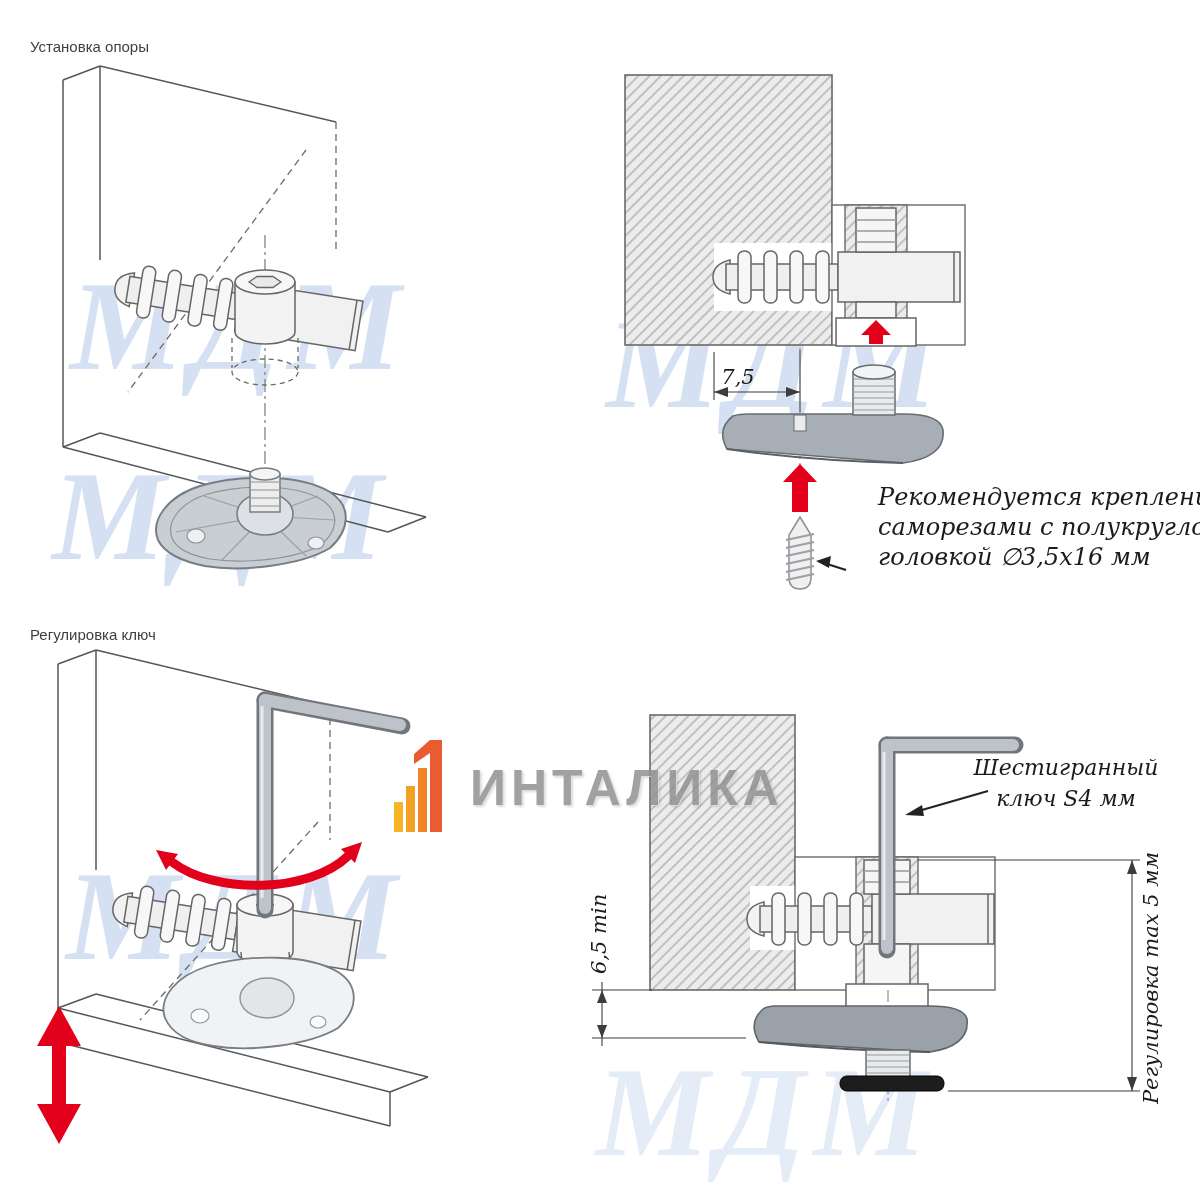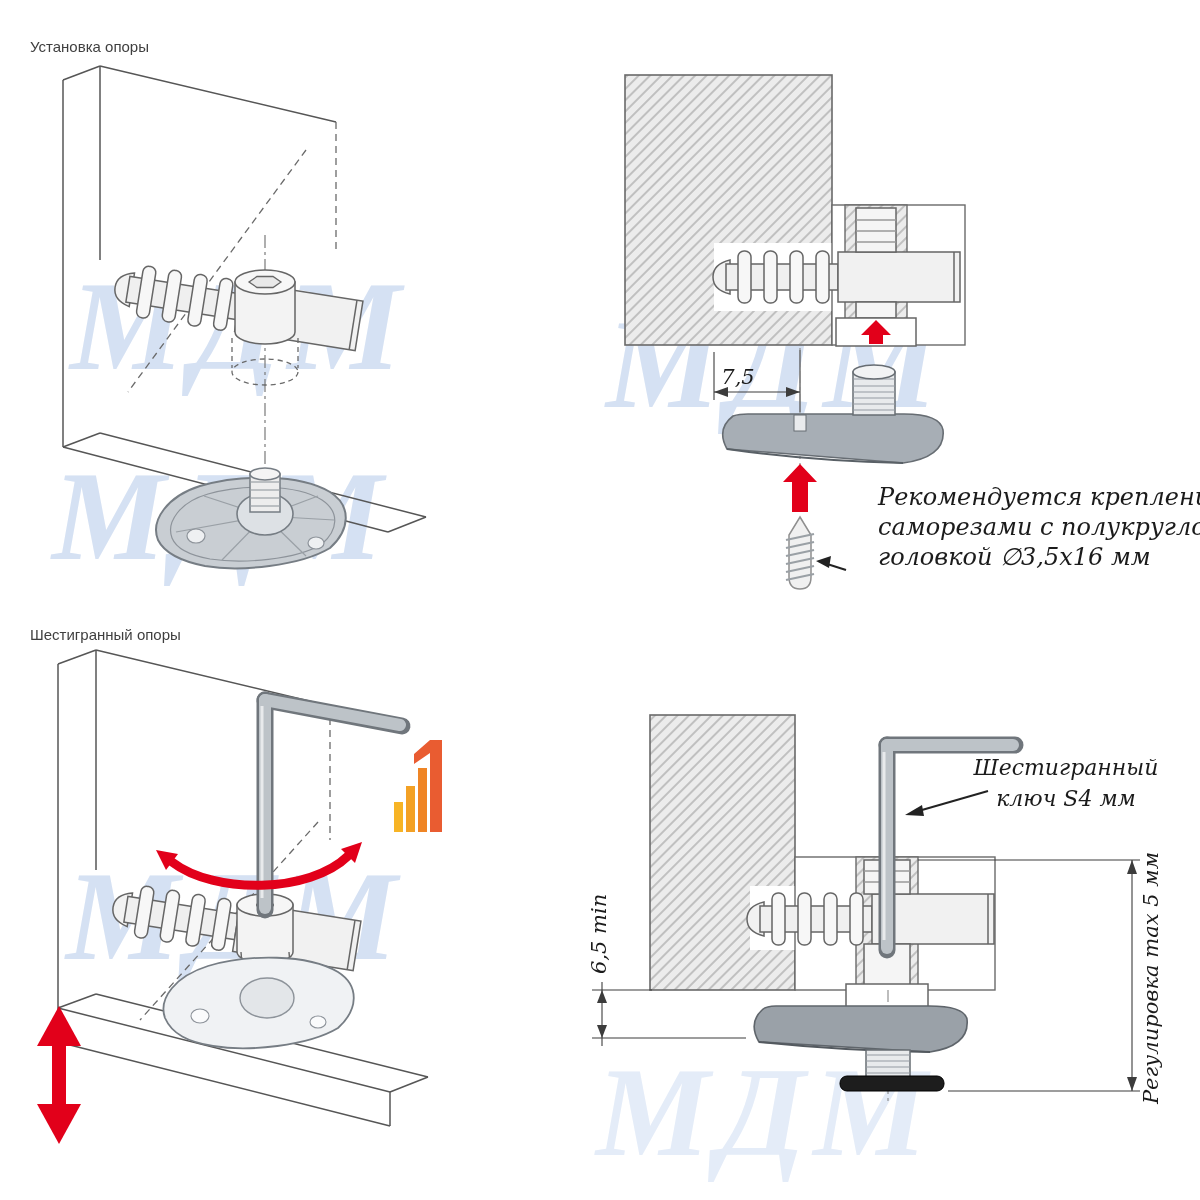--- a/index.html
+++ b/index.html
@@ -281,24 +281,25 @@
         <line x1="948" y1="1091" x2="1140" y2="1091"></line>
         <line x1="1132" y1="860" x2="1132" y2="1091"></line>
       </g>
       <polygon points="1132,860 1127,874 1137,874" fill="#3c3c3c"></polygon>
       <polygon points="1132,1091 1127,1077 1137,1077" fill="#3c3c3c"></polygon>
       <text class="dim" transform="rotate(-90 1158 978)" x="1158" y="978" text-anchor="middle">Регулировка max 5 мм</text>
     </g>
   </svg>
 
   <div class="section-title t1">Установка опоры</div>
-  <div class="section-title t2">Шестигранный опоры</div>
+  <div class="section-title t2">Регулировка ключ</div>
 
   <div class="brand">
     <svg class="logo" width="62" height="95" viewBox="0 0 62 95">
       <rect x="0" y="62" width="9" height="30" fill="#f6a800"></rect>
       <rect x="12" y="46" width="9" height="46" fill="#f29100"></rect>
       <rect x="24" y="28" width="9" height="64" fill="#ed7000"></rect>
       <polygon points="48,0 36,0 20,14 20,24 36,13 36,92 48,92" fill="#e6400e"></polygon>
     </svg>
+    <span class="brand-text">ИНТАЛИКА</span>
   </div>
 
 </div>
 
 </body></html>

